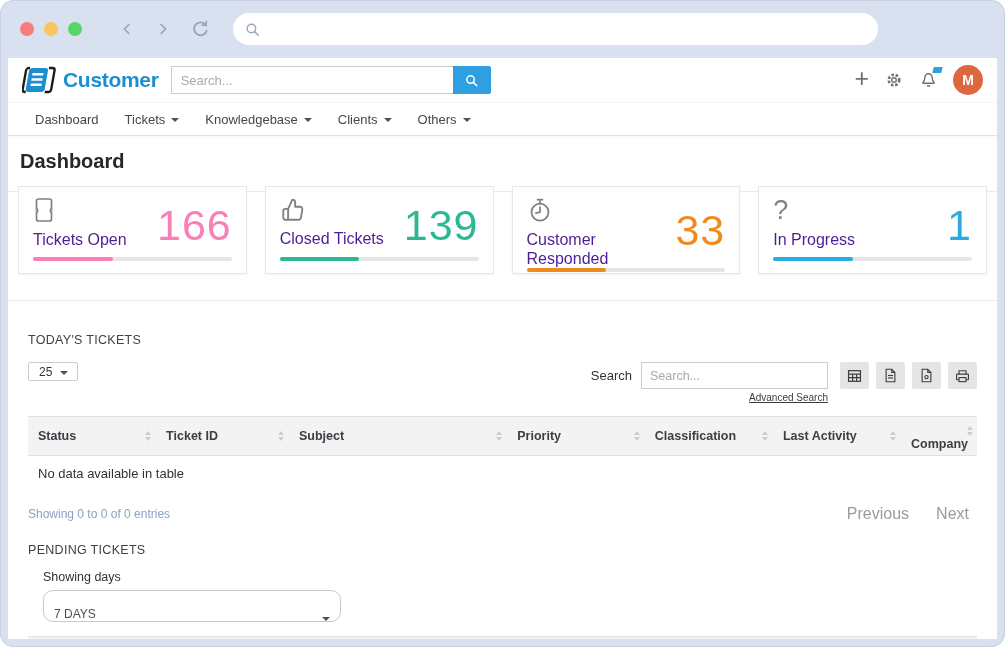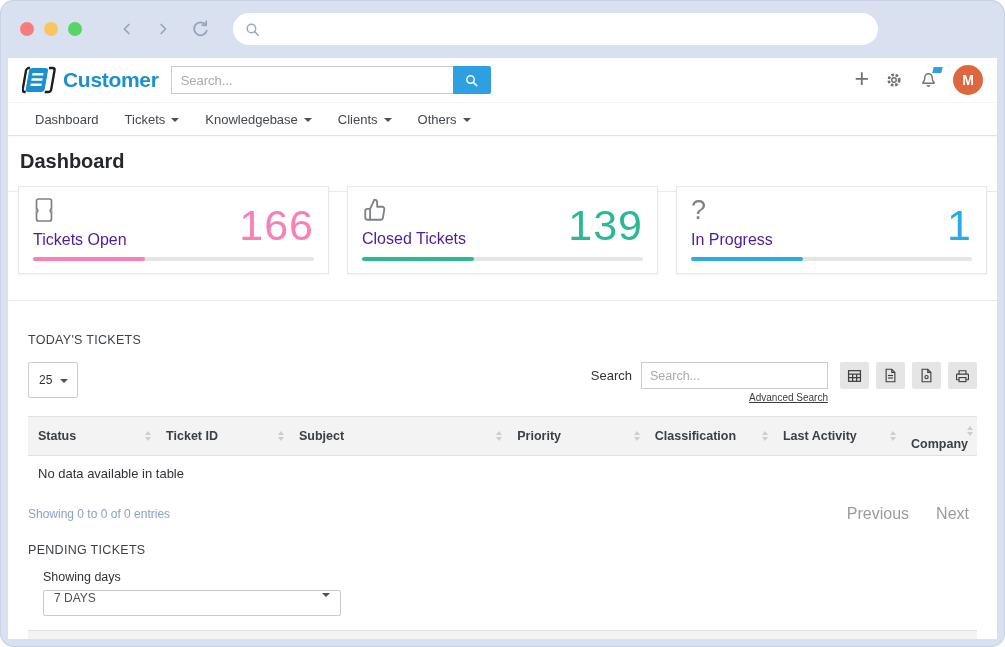--- a/index.html
+++ b/index.html
@@ -77,21 +77,21 @@
   .card-bar-fill { height:4px; border-radius:2px; }
   .q-glyph { font-size:27px; color:#7d8287; line-height:1; font-weight:normal; }
   .section-divider { border:none; border-top:1px solid #e9e9e9; margin:26px 0 0; }
   .section { padding:0 20px; }
   .sec-title { font-size:12.5px; color:#3c4248; letter-spacing:.3px; }
   .today-title { margin-top:32px; }
   .pending-title { margin-top:20px; }
   
   .controls { margin-top:15px; display:flex; align-items:flex-start; justify-content:space-between; }
   .page-size {
-    width:50px; height:36px; border:1px solid #ccc; border-radius:2px;
+    width:50px; height:19px; border:1px solid #ccc; border-radius:2px;
     display:flex; align-items:center; justify-content:space-between;
     padding:0 9px 0 10px; font-size:12px; color:#333; cursor:pointer; background:#fff;
   }
   .search-area { display:flex; align-items:flex-start; }
   .search-label { font-size:13px; color:#2f3337; margin:6px 9px 0 0; }
   .search-box { display:flex; flex-direction:column; align-items:flex-end; }
   .search-box input { width:187px; height:27px; border:1px solid #ccc; padding:0 8px; font-size:12.5px; color:#333; outline:none; }
   .search-box input::placeholder { color:#aaa; }
   .advanced { font-size:10px; color:#3d3d3d; text-decoration:underline; margin-top:3px; cursor:pointer; }
   .export-buttons { display:flex; gap:7px; margin-left:12px; }
@@ -118,22 +118,22 @@
   .sort .up { border-bottom:4px solid #c9ced3; }
   .sort .dn { border-top:4px solid #c9ced3; }
   .empty-row td { font-size:13px; color:#2f3337; padding:10px 10px 13px; }
   .table-footer { display:flex; justify-content:space-between; align-items:center; margin-top:11px; }
   .showing { font-size:12px; color:#8ba2c2; }
   .pager { display:flex; gap:27px; font-size:16px; color:#9b9b9b; padding-right:8px; }
   .pager span { cursor:pointer; }
   
   .select-days-label { font-size:12.5px; color:#2f3337; margin:13px 0 6px; padding-left:15px; }
   .days-select {
-    margin-left:15px; width:298px; height:26px; border:1px solid #c9c9c9; border-radius:2px;
-    display:flex; align-items:flex-start; justify-content:space-between; padding:0 10px;
+    margin-left:15px; width:298px; height:32px; border:1px solid #c9c9c9; border-radius:10px;
+    display:flex; align-items:flex-end; justify-content:space-between; padding:0 10px;
     font-size:12px; color:#4a4f54; cursor:pointer; background:#fff;
   }
 </style>
 </head>
 <body>
 
 <div class="window">
 
   <div class="chrome">
     <div class="traffic">
@@ -257,20 +257,37 @@
                 </svg>
               <span class="card-label">Closed Tickets</span>
             </div>
             <span class="card-value" style="color: rgb(44, 183, 149);">139</span>
           </div>
           <div class="card-bar">
             <div class="card-bar-fill" style="background: rgb(44, 183, 149); width: 40%;"></div>
           </div>
         </div>
 
+        <div class="card">
+          <div class="card-top">
+            <div class="card-left">
+              <svg width="26" height="27" viewBox="0 0 24 26" fill="none" stroke="#7d8287" stroke-width="1.7" stroke-linecap="round">
+                  <circle cx="12" cy="14.5" r="8.2"></circle>
+                  <line x1="12" y1="6.3" x2="12" y2="3.8"></line>
+                  <line x1="9.6" y1="2.6" x2="14.4" y2="2.6"></line>
+                  <polyline points="8 15.5 12 14.5 12 9.8"></polyline>
+                </svg>
+              <span class="card-label">Customer Responded</span>
+            </div>
+            <span class="card-value" style="color: rgb(238, 139, 28);">33</span>
+          </div>
+          <div class="card-bar">
+            <div class="card-bar-fill" style="background: rgb(238, 139, 28); width: 40%;"></div>
+          </div>
+        </div>
 
         <div class="card">
           <div class="card-top">
             <div class="card-left">
               <span class="q-glyph">?</span>
               <span class="card-label">In Progress</span>
             </div>
             <span class="card-value" style="color: rgb(42, 171, 226);">1</span>
           </div>
           <div class="card-bar">

